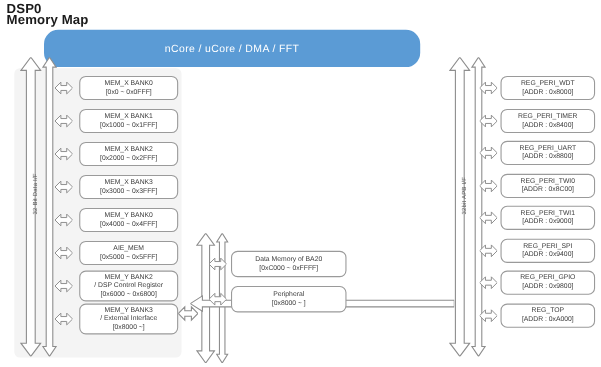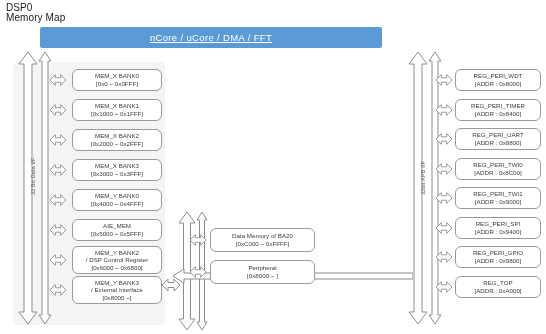--- a/index.html
+++ b/index.html
@@ -2,33 +2,33 @@
 <html><head>
 <meta charset="utf-8">
 <style>
   html,body{margin:0;padding:0;background:#ffffff;}
   body{
     width:546px;height:334px;position:relative;overflow:hidden;
     font-family:"Liberation Sans","DejaVu Sans",sans-serif;
     color:#3a3a3a;
   }
   .title{
-    position:absolute;left:6px;top:3px;font-size:10px;font-weight:normal;
+    position:absolute;left:6px;top:3px;font-size:12px;font-weight:bold;
     line-height:10px;color:#1a1a1a;white-space:pre-line;letter-spacing:.1px;
   }
   
   .panel{
     position:absolute;left:13px;top:62px;width:152px;height:263px;
     background:#f4f4f4;border-radius:5px;
   }
   .banner{
-    position:absolute;left:40px;top:27px;width:342px;height:21px;
-    background:#5b9bd5;border-radius:2px;
+    position:absolute;left:40px;top:27px;width:342px;height:34px;
+    background:#5b9bd5;border-radius:13px;
     display:flex;align-items:center;justify-content:center;
-    color:#ffffff;font-size:9.5px;letter-spacing:.35px;text-decoration:underline;
+    color:#ffffff;font-size:9.5px;letter-spacing:.35px;
   }
   
   .box{
     position:absolute;background:#ffffff;border:1px solid #9a9a9a;
     border-radius:6px;display:flex;flex-direction:column;
     align-items:center;justify-content:center;
     font-size:6.2px;line-height:7.6px;color:#3c3c3c;text-align:center;
     box-sizing:border-box;padding:1px 2px;
   }
   .box span{display:block;white-space:nowrap;}

